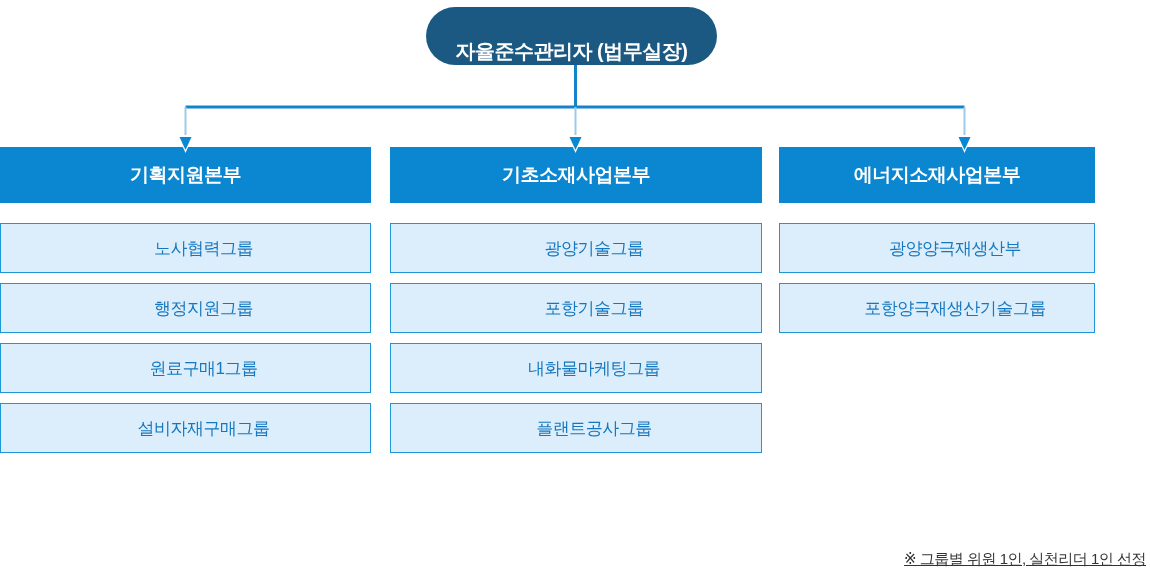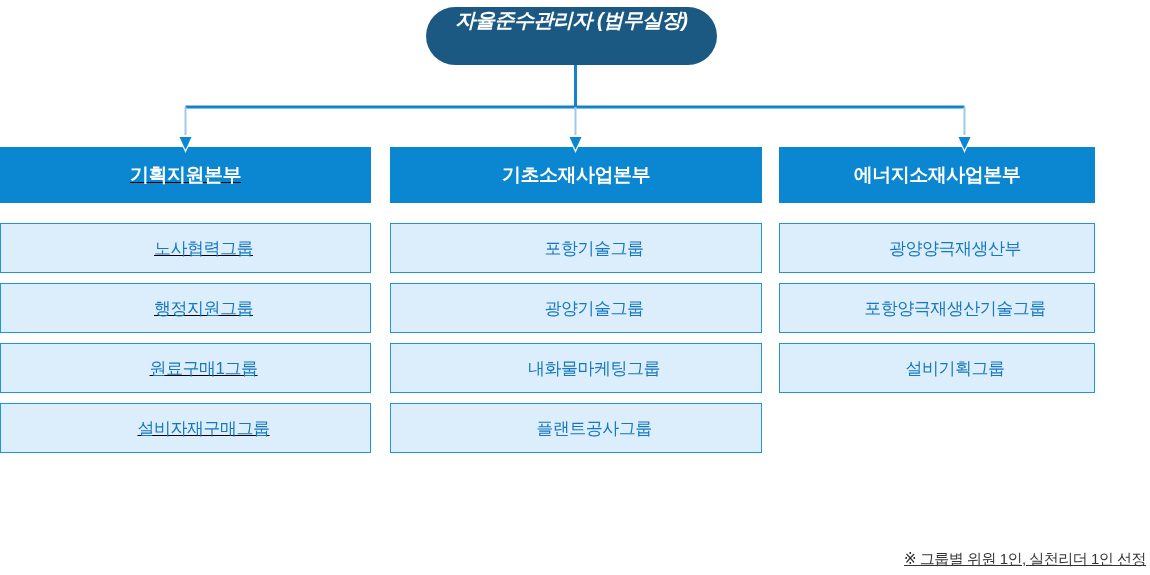--- a/index.html
+++ b/index.html
@@ -18,24 +18,23 @@
   
   .pill {
     position: absolute;
     left: 426px;
     top: 7px;
     width: 291px;
     height: 58px;
     background: #1B5982;
     border-radius: 29px;
     display: flex;
-    align-items: flex-start;
+    align-items: flex-end;
     justify-content: center;
     z-index: 6;
-    font-style: italic;
   }
   .pill span {
     color: #ffffff;
     font-size: 20px;
     font-weight: bold;
     letter-spacing: -0.5px;
     white-space: nowrap;
   }
   
   .connectors {
@@ -46,21 +45,21 @@
     height: 165px;
     z-index: 5;
     pointer-events: none;
   }
   
   .col {
     position: absolute;
     top: 147px;
     z-index: 1;
   }
-  .col-1 { left: 0;     width: 371px; text-decoration: underline; }
+  .col-1 { left: 0;     width: 371px; }
   .col-2 { left: 390px; width: 372px; }
   .col-3 { left: 779px; width: 316px; }
   .col-header {
     height: 56px;
     background: #0B86D0;
     display: flex;
     align-items: center;
     justify-content: center;
   }
   .col-header span {
@@ -148,24 +147,24 @@
         </div>
     </div>
   </div>
 
   <div class="col col-2">
     <div class="col-header">
       <span>기초소재사업본부</span>
     </div>
     <div class="items">
       <div class="item">
-          <span>포항기술그룹</span>
+          <span>광양기술그룹</span>
         </div>
       <div class="item">
-          <span>광양기술그룹</span>
+          <span>포항기술그룹</span>
         </div>
       <div class="item">
           <span>내화물마케팅그룹</span>
         </div>
       <div class="item">
           <span>플랜트공사그룹</span>
         </div>
     </div>
   </div>
 
@@ -173,21 +172,18 @@
     <div class="col-header">
       <span>에너지소재사업본부</span>
     </div>
     <div class="items">
       <div class="item">
           <span>광양양극재생산부</span>
         </div>
       <div class="item">
           <span>포항양극재생산기술그룹</span>
         </div>
-      <div class="item">
-          <span>설비기획그룹</span>
-        </div>
     </div>
   </div>
 
   <div class="footnote">※ 그룹별 위원 1인, 실천리더 1인 선정</div>
 
 </div>
 
 </body></html>

